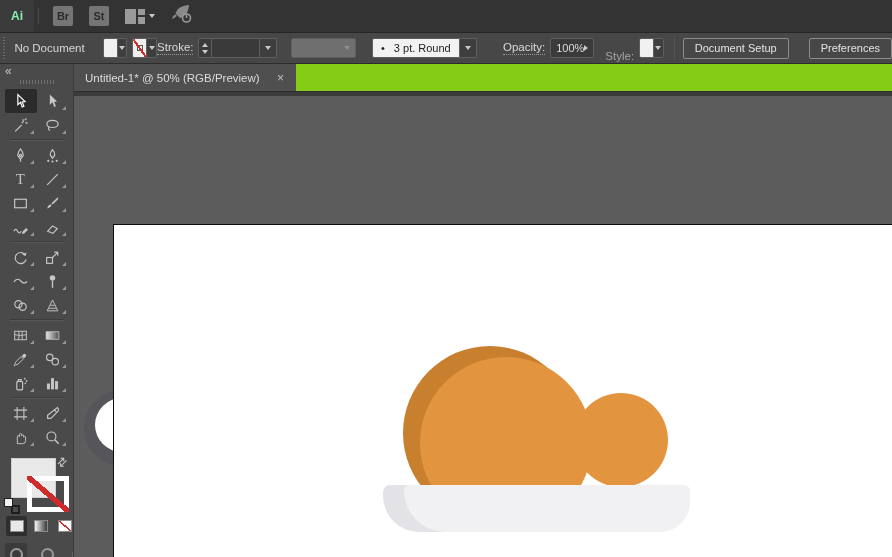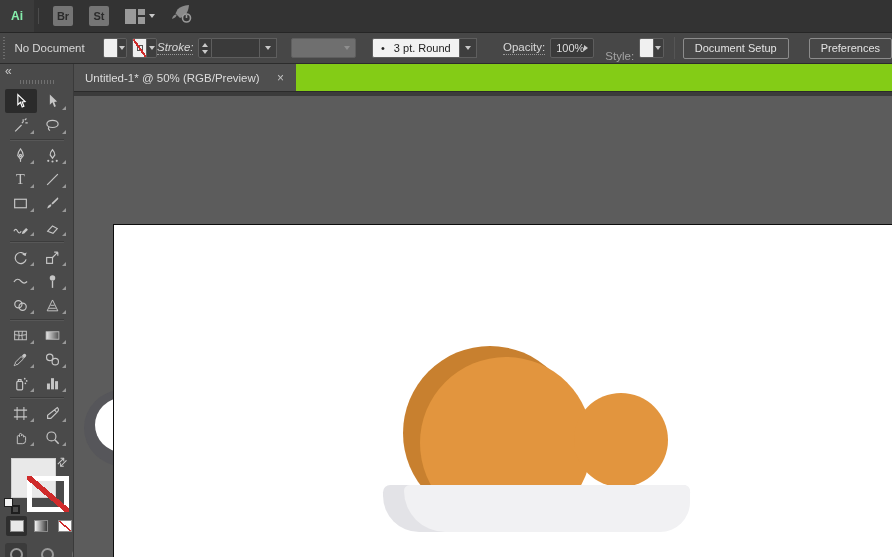--- a/index.html
+++ b/index.html
@@ -153,21 +153,21 @@
     <div class="combo" style="margin-left:5px;">
       <div class="swatch">
         <div class="mini-square"></div>
           <div class="slash"></div>
       </div>
       <div class="chev">
           <div class="tri-down"></div>
         </div>
     </div>
 
-    <span class="cb-label dotted" style="font-style:italic;">Stroke:</span>
+    <span class="cb-label dotted" style="">Stroke:</span>
     <div style="display:flex;margin-left:5px;">
       <div class="stepper">
         <div class="tri-up"></div>
           <div class="tri-down"></div>
       </div>
       <div class="dark-field" style="width:48px;border-left:none;"></div>
       <div class="chev" style="height:20px;border:1px solid #5E5E5E;border-left:none;width:17px;background:#3E3E3E;display:flex;align-items:center;justify-content:center;">
           <div class="tri-down"></div>
         </div>
     </div>

